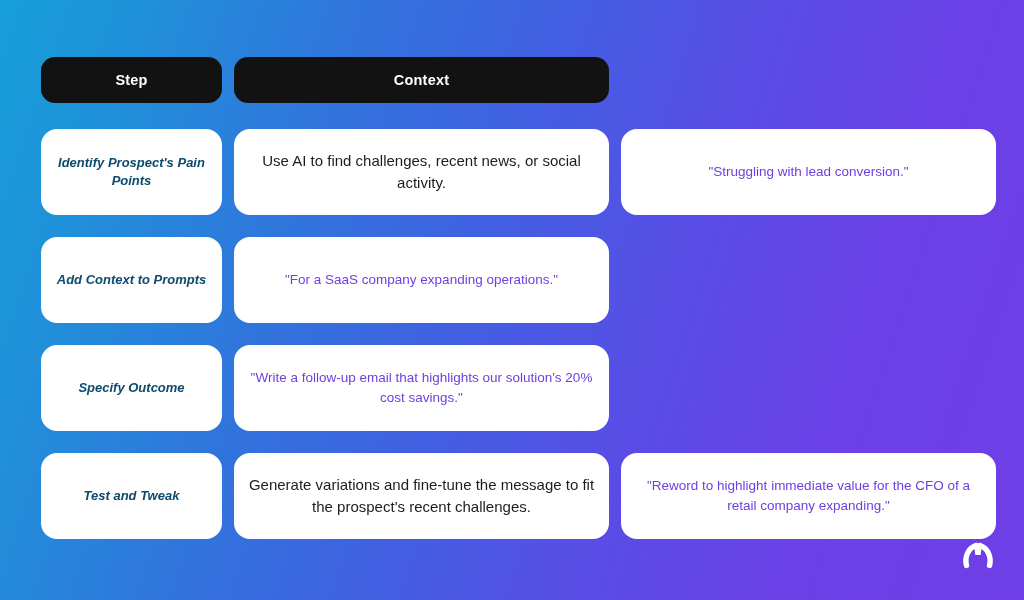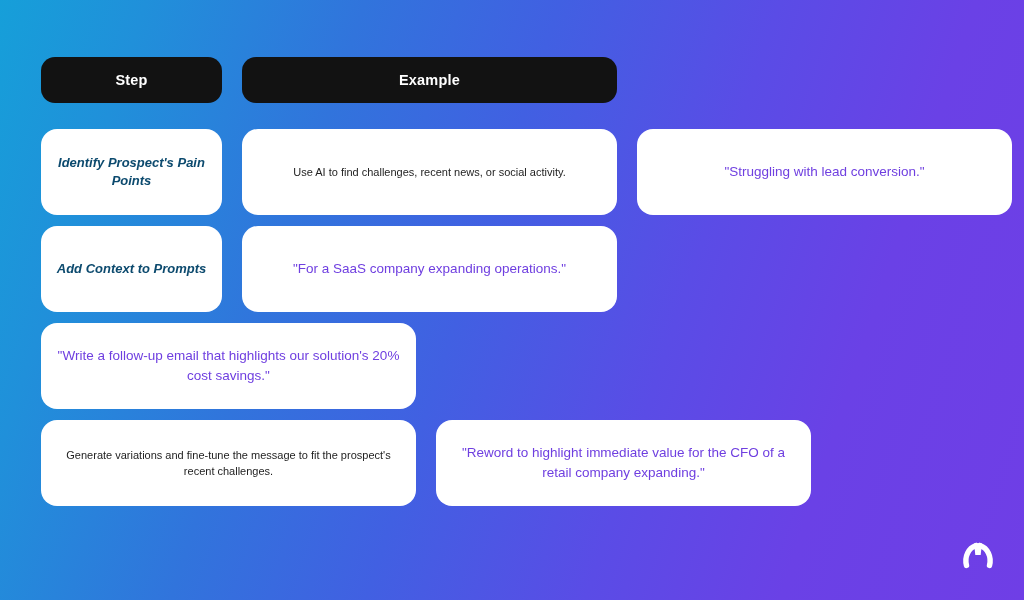--- a/index.html
+++ b/index.html
@@ -32,21 +32,21 @@
   
   .table-wrap {
     position: absolute;
     left: 41px;
     top: 57px;
     width: 955px;
   }
 
   .row {
     display: flex;
-    gap: 20px;
+    gap: 12px;
   }
 
   .row + .row {
     margin-top: 8px;
   }
 
   .col-step      { width: 181px; flex: 0 0 181px; }
   .col-desc      { width: 375px; flex: 0 0 375px; }
   .col-example   { width: 375px; flex: 0 0 375px; }
 
@@ -74,34 +74,34 @@
     background: #ffffff;
     border-radius: 16px;
     min-height: 86px;
     display: flex;
     align-items: center;
     justify-content: center;
     padding: 8px 14px;
     box-sizing: border-box;
   }
   .body-row + .body-row {
-    margin-top: 11px;
+    margin-top: 22px;
   }
 
   .step-text {
     color: #0c4a6e;
     font-size: 13px;
     font-weight: bold;
     line-height: 1.38;
     text-align: center;
     font-style: italic;
   }
   .desc-text {
     color: #1d1d1d;
-    font-size: 11px;
+    font-size: 15px;
     font-weight: normal;
     line-height: 1.46;
     text-align: center;
   }
   .example-text {
     color: #6f3fe0;
     font-size: 13.5px;
     font-weight: normal;
     line-height: 1.46;
     text-align: center;
@@ -122,21 +122,21 @@
 
 <div id="infographic">
 
   <div class="table-wrap">
 
     <div class="row header-row">
       <div class="cell col-step">
         <span class="cell-text">Step</span>
       </div>
       <div class="cell col-example">
-        <span class="cell-text">Example</span>
+        <span class="cell-text">Context</span>
       </div>
     </div>
 
     <div class="row body-row">
       <div class="cell col-step">
         <span class="step-text">Identify Prospect's Pain Points</span>
       </div>
       <div class="cell col-desc">
         <span class="desc-text">Use AI to find challenges, recent news, or social activity.</span>
       </div>
@@ -148,26 +148,32 @@
     <div class="row body-row">
       <div class="cell col-step">
         <span class="step-text">Add Context to Prompts</span>
       </div>
       <div class="cell col-example">
         <span class="example-text">"For a SaaS company expanding operations."</span>
       </div>
     </div>
 
     <div class="row body-row">
+      <div class="cell col-step">
+        <span class="step-text">Specify Outcome</span>
+      </div>
       <div class="cell col-example">
         <span class="example-text">"Write a follow-up email that highlights our solution's 20% cost savings."</span>
       </div>
     </div>
 
     <div class="row body-row">
+      <div class="cell col-step">
+        <span class="step-text">Test and Tweak</span>
+      </div>
       <div class="cell col-desc">
         <span class="desc-text">Generate variations and fine-tune the message to fit the prospect's recent challenges.</span>
       </div>
       <div class="cell col-example">
         <span class="example-text">"Reword to highlight immediate value for the CFO of a retail company expanding."</span>
       </div>
     </div>
 
   </div>
 

